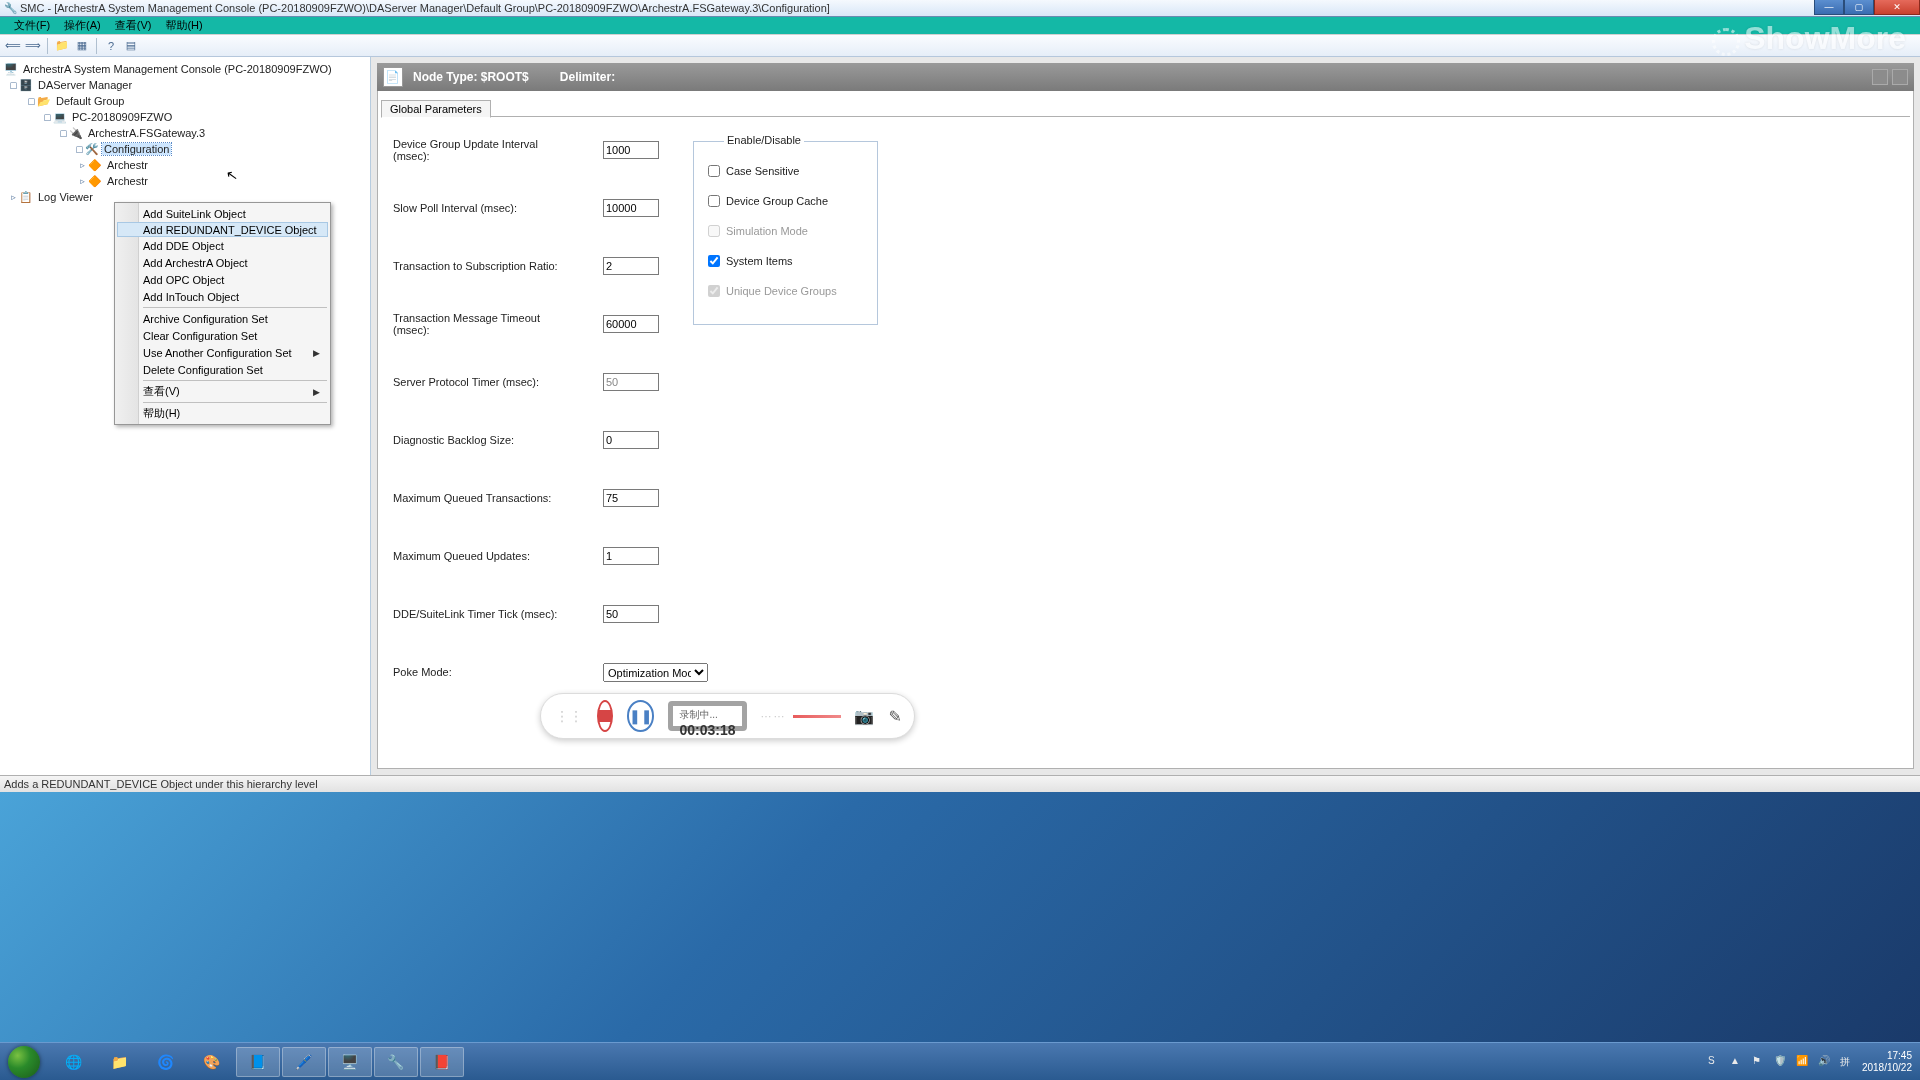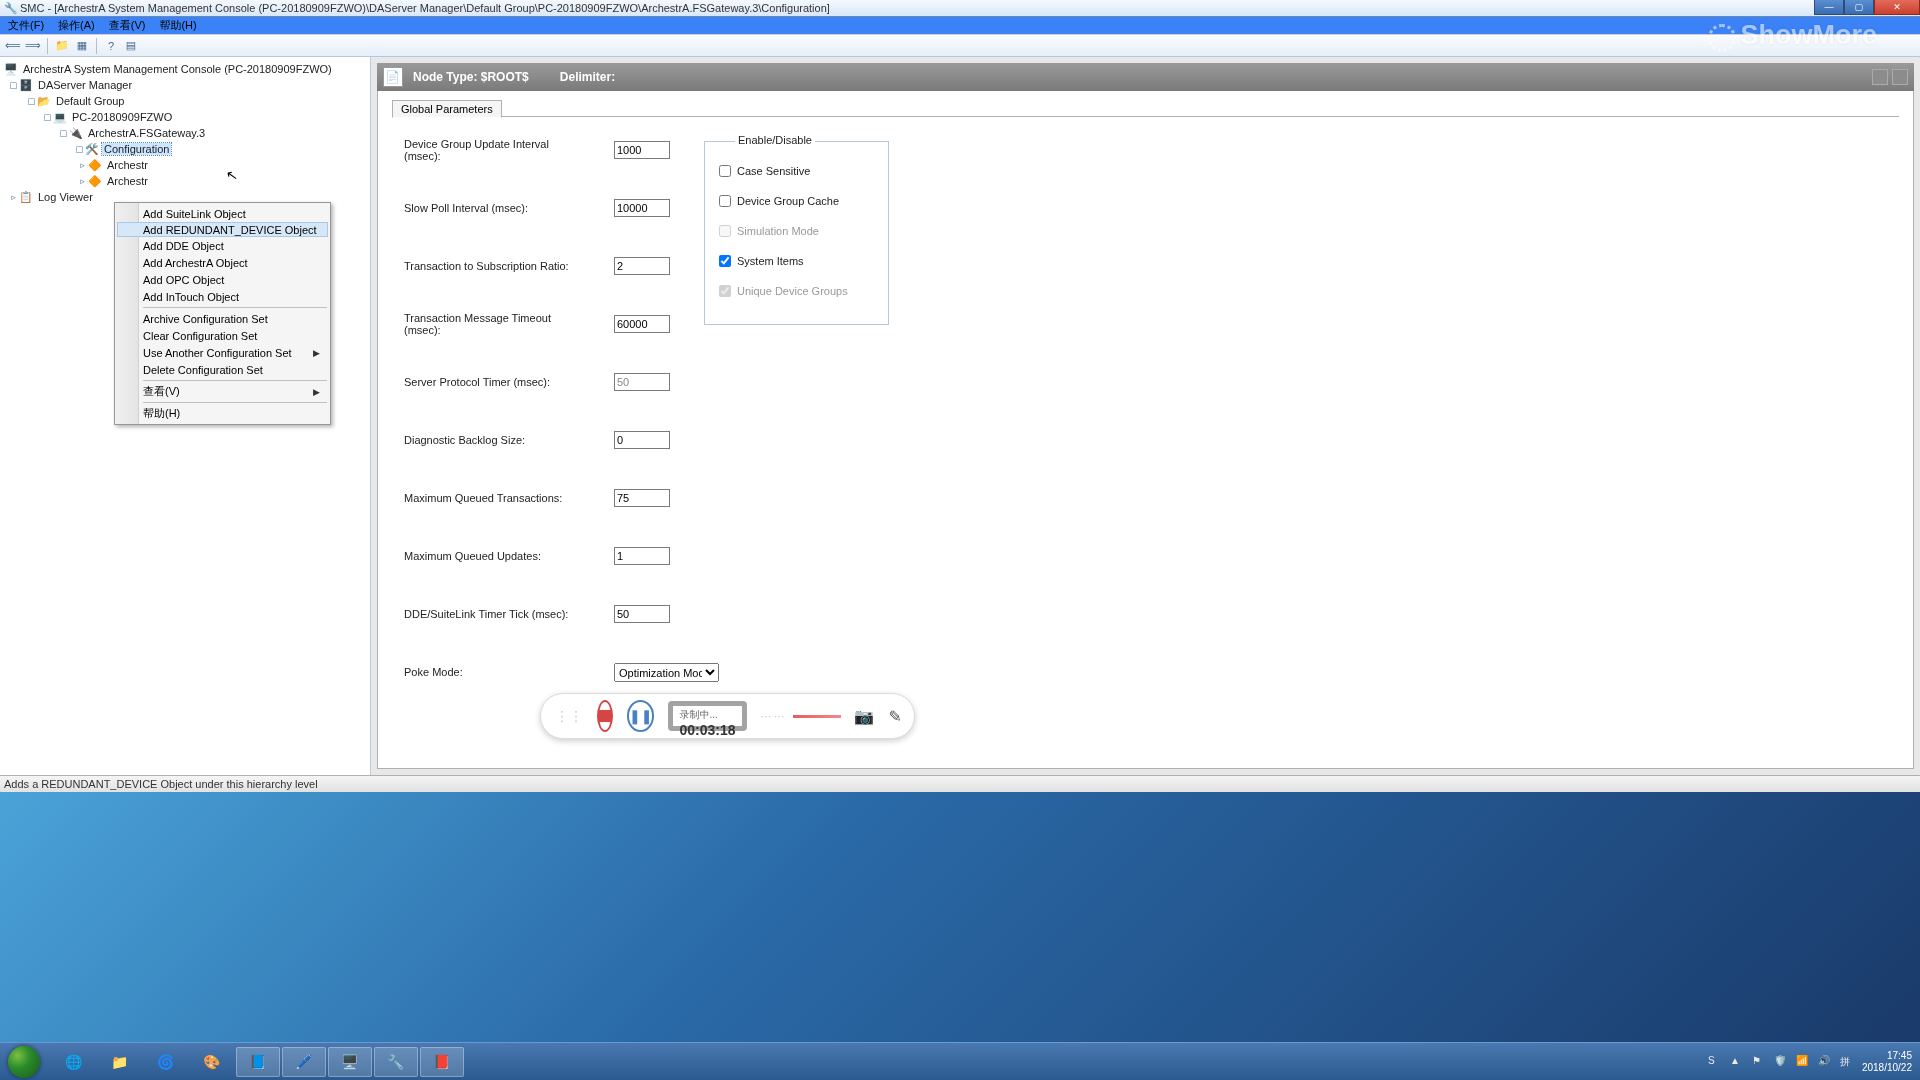--- a/index.html
+++ b/index.html
@@ -8,21 +8,21 @@
 
 .titlebar { height: 17px; background: linear-gradient(#f5f9fe,#d8e7f7); display: flex; align-items: center; padding-left: 4px; border-bottom: 1px solid #6a8ab0; position: relative; }
 .titlebar .icon { width: 12px; height: 12px; margin-right: 4px; }
 .titlebar .title { font-size: 11px; color: #333; white-space: nowrap; text-align: right; }
 .winbtns { position: absolute; right: 0; top: -1px; display: flex; }
 .winbtn { width: 30px; height: 16px; display:flex; align-items:center; justify-content:center; font-size: 9px; color:#fff; }
 .winbtn.min, .winbtn.max { background: linear-gradient(#5b8fd0,#3a6cb0); border:1px solid #2a4d7a; }
 .winbtn.close { background: linear-gradient(#e56a5b,#c9402e); border:1px solid #8a2a1d; width:46px;}
 
 
-.menubar { height: 18px; background: #3b82f6; display: flex; align-items: center; padding-left: 4px; font-size: 11px; gap: 6px; border-bottom: 1px solid #d0d0d0;}
+.menubar { height: 18px; background: #14b8a6; display: flex; align-items: center; padding-left: 10px; font-size: 11px; gap: 6px; border-bottom: 1px solid #d0d0d0;}
 .menubar span { padding: 1px 4px; }
 
 
 .toolbar { height: 22px; background: linear-gradient(#fafcff,#e6eef8); display: flex; align-items: center; padding-left: 4px; gap: 2px; border-bottom: 1px solid #b5c7dc;}
 .tbtn { width: 18px; height: 18px; display:flex; align-items:center; justify-content:center; font-size: 11px; color:#4a6a90; border-radius:2px;}
 .tsep { width:1px; height:16px; background:#b0c0d0; margin: 0 3px;}
 
 
 .main { display: flex; height: 718px; }
 .tree-panel { width: 371px; border-right: 1px solid #b7ccdf; background:#fff; position: relative; padding-top: 4px; overflow: visible; }
@@ -44,42 +44,42 @@
 .ctx .sep { height:1px; background:#c0c0c0; margin:2px 1px 2px 26px;}
 .ctx .leftbar { position:absolute; left:0; top:0; bottom:0; width:24px; background:linear-gradient(90deg,#f0f0f0,#e4e4e4); border-right:1px solid #d0d0d0;}
 .ctx .arrowr { position:absolute; right:8px; font-size:9px; color:#333;}
 
 
 .hdrbar { background: linear-gradient(#9a9a9a,#7a7a7a); height:28px; display:flex; align-items:center; color:#fff; font-size:12px; padding:0 6px;}
 .hdrbar .doc-ic { width:20px; height:20px; background:#fff; border:1px solid #999; margin-right:10px; display:flex; align-items:center; justify-content:center;}
 .hdrbar .rbtns { margin-left:auto; display:flex; gap:4px;}
 .hdrbar .rbtn { width:16px; height:16px; background:#8c8c8c; border:1px solid #aaa;}
 
-.content-inner { background:#fff; border:1px solid #b0b0b0; border-top:none; height: calc(100% - 28px); padding:8px 14px; position:relative;}
+.content-inner { background:#fff; border:1px solid #b0b0b0; border-top:none; height: calc(100% - 28px); padding:8px 3px; position:relative;}
 .tab { display:inline-block; padding:2px 8px; background:#f5f5f5; border:1px solid #b0b0b0; border-bottom:1px solid #fff; font-size:11px; position:relative; top:1px; z-index:2;}
 .tab-underline { border-top:1px solid #b0b0b0; margin-top:-1px;}
 
 .form { display:flex; gap:30px; padding:24px 12px 12px 12px; font-size:11px; color:#222;}
 .form .col1 { display:grid; grid-template-columns: 170px 60px; row-gap:10px; column-gap:6px; align-content:start;gap:40px;}
 .form label { display:flex; align-items:center; height:18px;}
 .form input[type=text] { width:56px; height:18px; font-size:11px; padding:0 2px; border:1px solid #7a7a7a; background:#fff;}
 .form input[type=text][disabled] { background:#fff; color:#888; }
 .form select { width:105px; height:19px; font-size:11px;}
 
 .fieldset { border:1px solid #b5c7dc; width:185px; padding:8px 14px 12px 14px; position:relative;}
 .fieldset .legend { position:absolute; top:-8px; left:6px; background:#fff; padding:0 3px; font-size:11px;margin-left:24px;}
 .chk-row { display:flex; align-items:center; gap:6px; height:18px; margin:12px 0;}
 .chk-row input { width:12px; height:12px;}
 .chk-row.disabled { color:#999;}
 
 
 .statusbar { height:17px; background:linear-gradient(#f5f5f5,#e2e2e2); border-top:1px solid #b0b0b0; font-size:11px; padding-left:4px; display:flex; align-items:center; color:#333; position:absolute; left:0; right:0; top:775px;}
 
 
-.watermark { position:absolute; right:43px; top:20px; font-size:27px; font-weight:600; color:#fff; opacity:0.55; font-family: "Segoe Script", cursive; text-shadow:0 0 3px rgba(0,0,0,0.2); pointer-events:none;}
+.watermark { position:absolute; right:14px; top:20px; font-size:32px; font-weight:600; color:#fff; opacity:0.55; font-family: "Segoe Script", cursive; text-shadow:0 0 3px rgba(0,0,0,0.2); pointer-events:none;}
 .watermark .circ { display:inline-block; width:28px; height:28px; border:3px dotted #fff; border-radius:50%; vertical-align:middle; margin-right:4px;}
 
 
 .recorder { position:absolute; left:540px; top:693px; width:375px; height:46px; background:#fff; border:1px solid #dcdcdc; border-radius:23px; box-shadow:0 2px 6px rgba(0,0,0,0.2); display:flex; align-items:center; padding:0 14px; gap:14px; z-index:200;}
 .recorder .handle { color:#ccc; font-size:14px; cursor:move;}
 .recbtn { width:32px; height:32px; border:2px solid #d64545; border-radius:50%; display:flex; align-items:center; justify-content:center;}
 .recbtn .sq { width:12px; height:12px; background:#d64545;}
 .pausebtn { width:32px; height:32px; border:2px solid #4a80c4; border-radius:50%; display:flex; align-items:center; justify-content:center; color:#4a80c4; font-size:14px;}
 .rec-lcd { width:90px; height:30px; border:5px solid #a3a3a3; border-radius:4px; padding:2px 6px; font-size:10px; color:#666;}
 .rec-lcd .time { font-size:14px; font-weight:bold; color:#333;}

